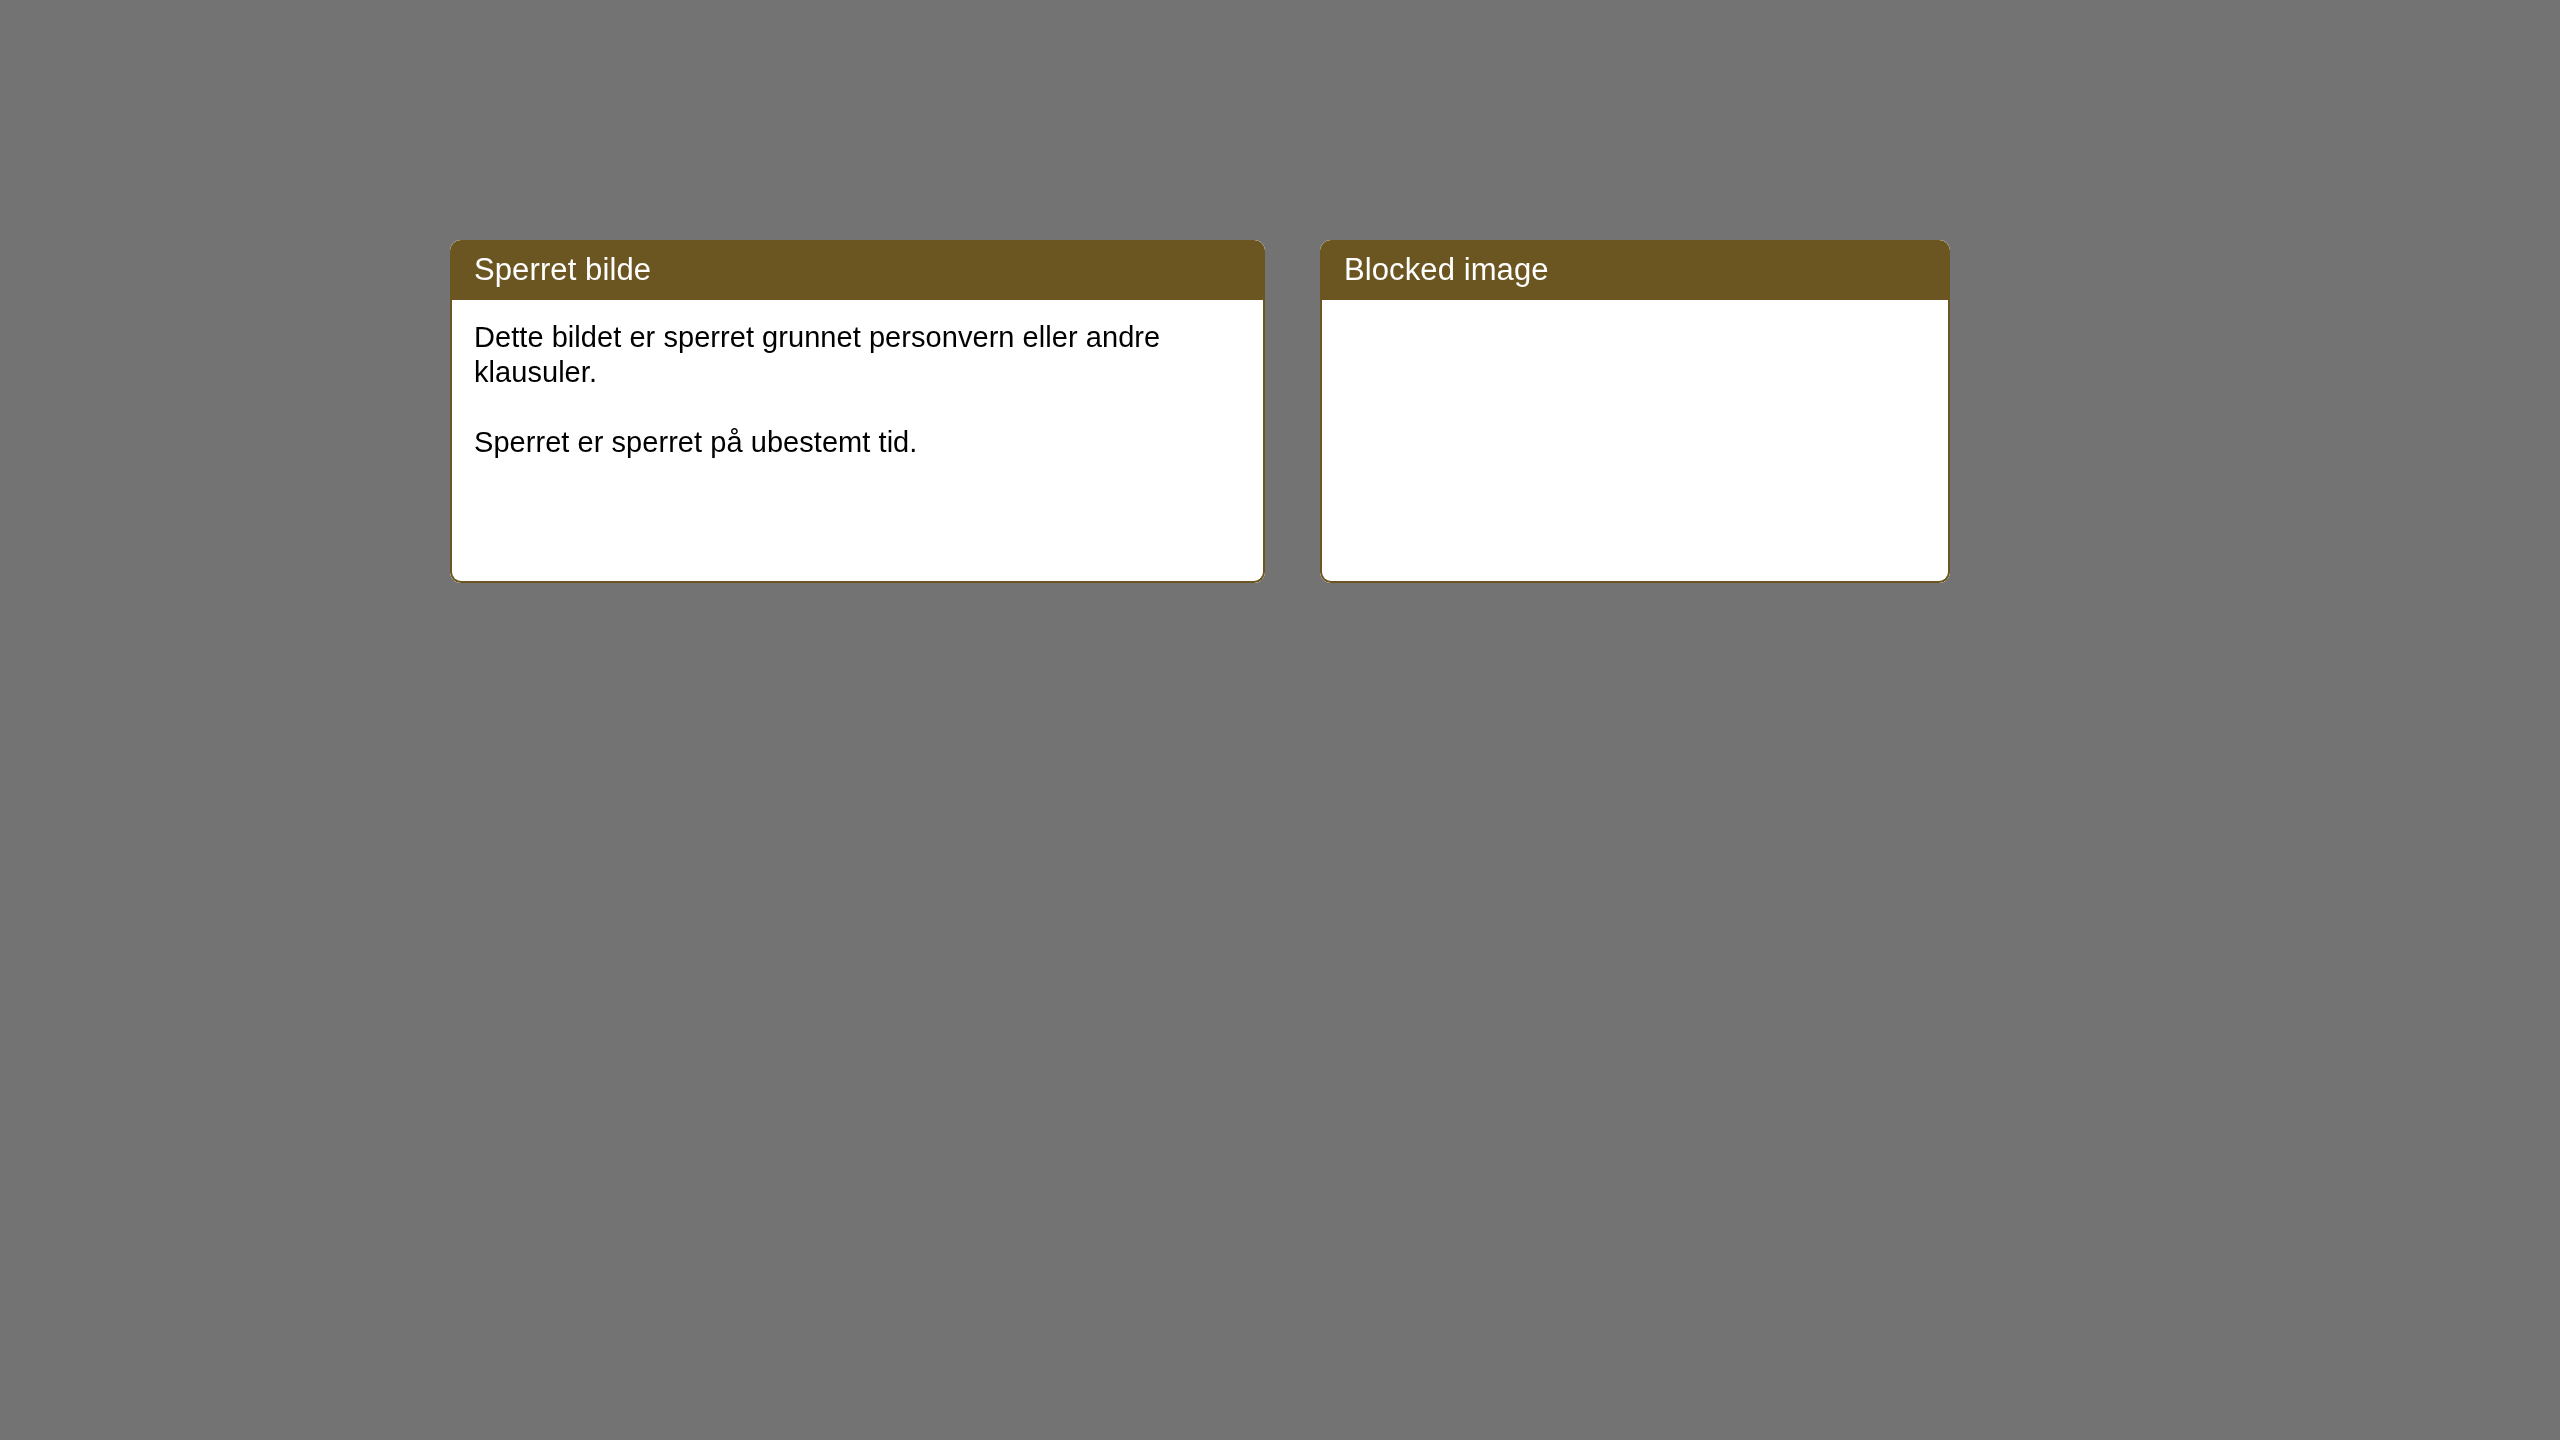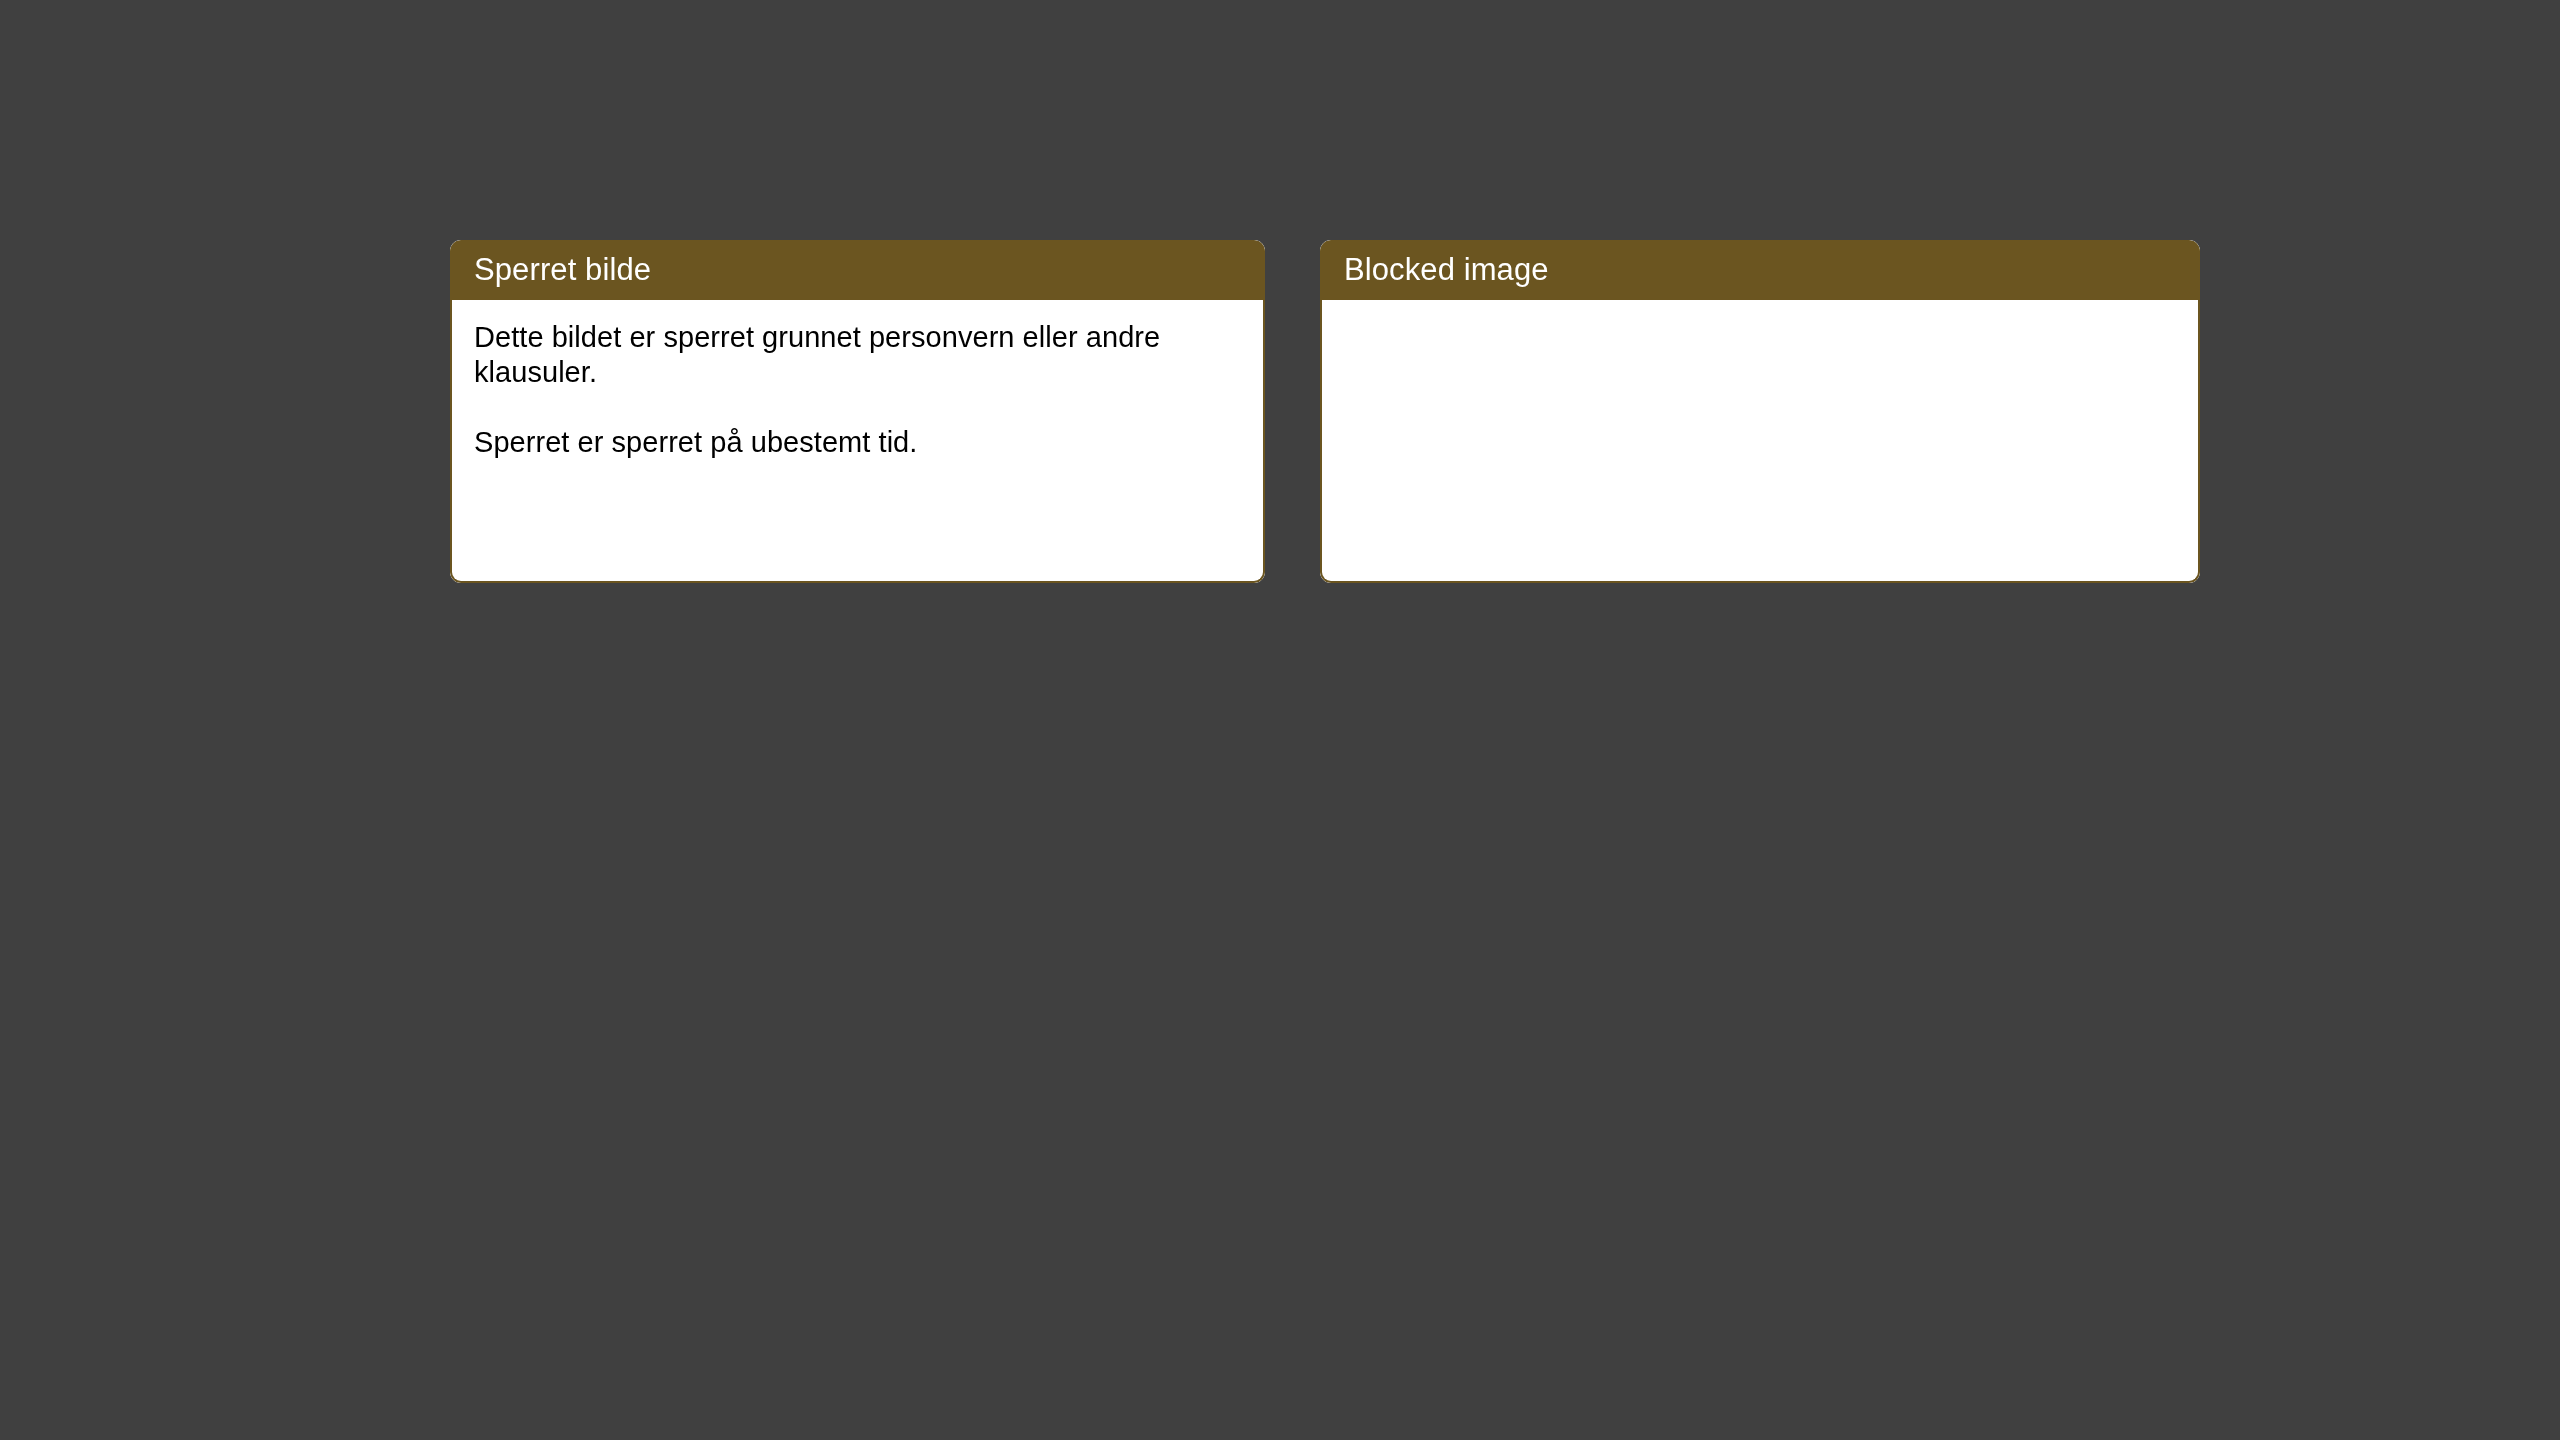--- a/index.html
+++ b/index.html
@@ -14,21 +14,21 @@
     overflow: hidden;
     font-family: "Liberation Sans", sans-serif;
     -webkit-font-smoothing: antialiased;
   }
 
   
   .page {
     position: relative;
     width: 2560px;
     height: 1440px;
-    background: #404040;
+    background: #737373;
   }
 
   
   .card-row {
     position: absolute;
     left: 450px;
     top: 240px;
     display: flex;
     flex-direction: row;
     align-items: flex-start;
@@ -40,21 +40,21 @@
     box-sizing: border-box;
     width: 815px;
     height: 343px;
     display: flex;
     flex-direction: column;
     background: #ffffff;
     border-radius: 11px;
     overflow: hidden;
   }
   .notice-card.wide {
-    width: 880px;
+    width: 630px;
     text-align: center;
   }
 
   
   .card-header {
     box-sizing: border-box;
     flex: 0 0 auto;
     height: 60px;
     background: #6b5520;
     border-top-left-radius: 11px;

